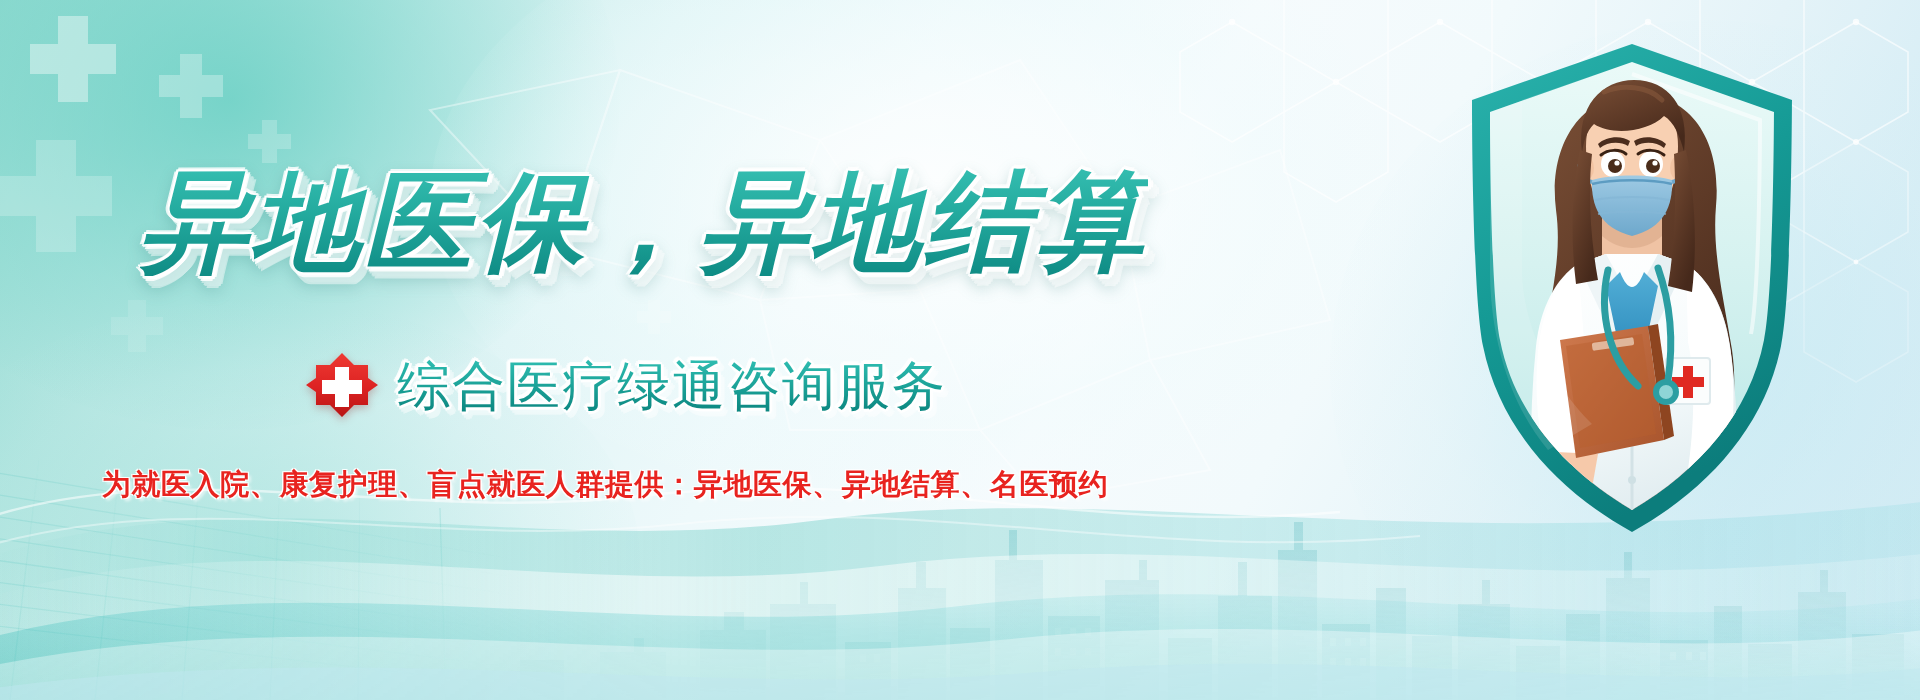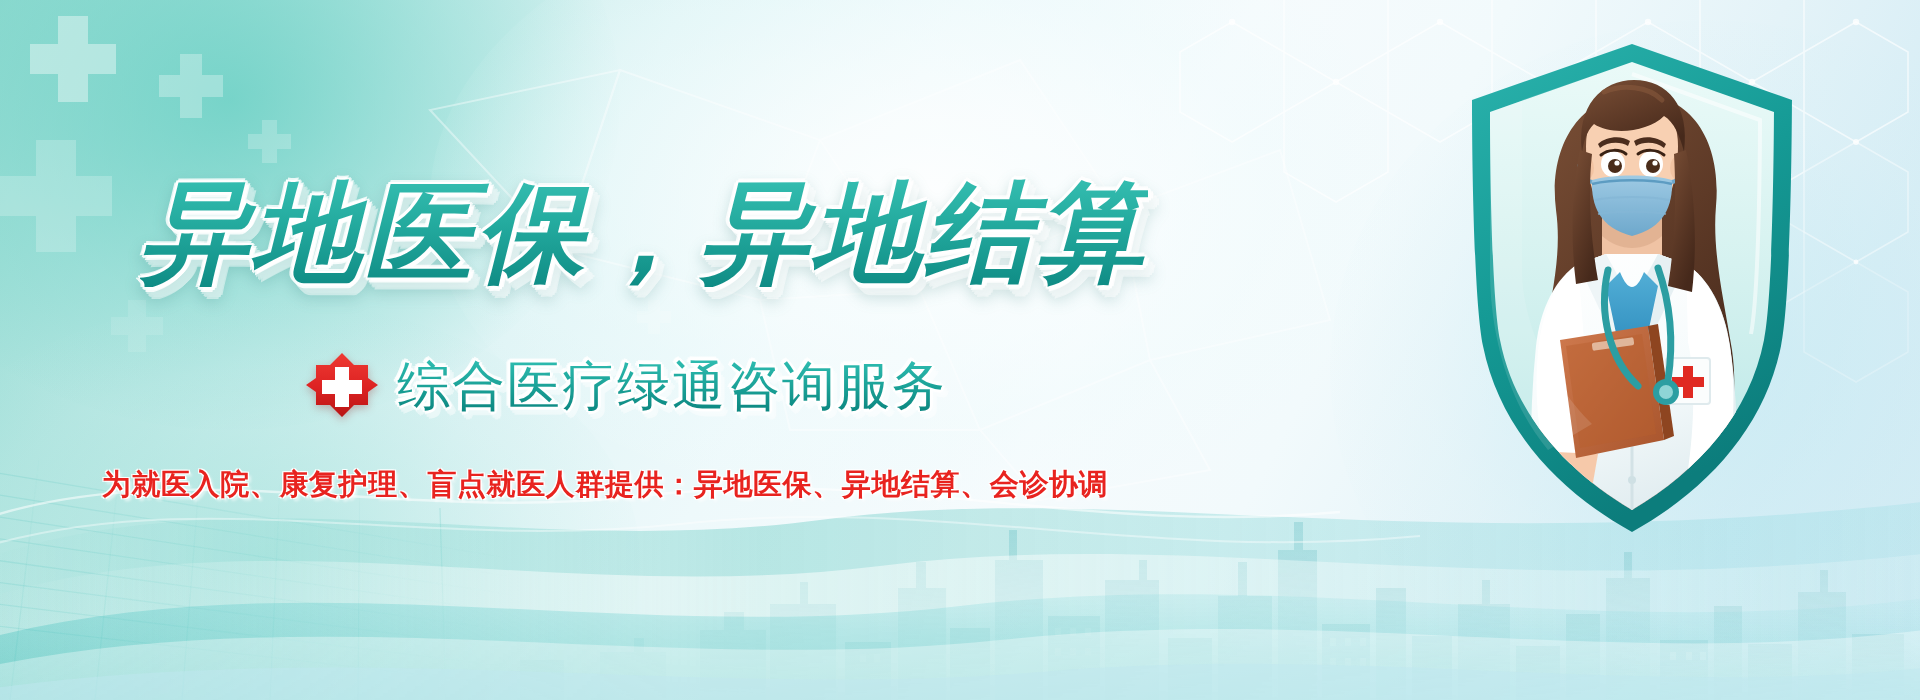--- a/index.html
+++ b/index.html
@@ -52,21 +52,21 @@
   .layer { position: absolute; left: 0; top: 0; width: 1920px; height: 700px; pointer-events: none; }
 
   
   .content {
     position: absolute; left: 0; top: 0;
     width: 1250px; height: 700px;
   }
 
   .headline {
     position: absolute;
-    left: 140px; top: 179px;
+    left: 140px; top: 168px;
     font-size: 108px;
     font-weight: 700;
     font-style: italic;
     letter-spacing: 4px;
     line-height: 1;
     white-space: nowrap;
     background: linear-gradient(180deg, #34bdb0 0%, #24ab9f 40%, #0f8c85 100%);
     -webkit-background-clip: text;
     background-clip: text;
     color: transparent;
@@ -322,21 +322,21 @@
             </linearGradient>
           </defs>
           <path d="M37 1 L49 13 L63 13 L63 26 L73 33 L63 40 L63 53 L49 53 L37 65 L25 53 L11 53 L11 40 L1 33 L11 26 L11 13 L25 13 Z" fill="url(#gCross)"></path>
           <path d="M30 15 h14 v13 h13 v14 h-13 v13 h-14 v-13 h-13 v-14 h13 z" fill="#ffffff"></path>
         </svg>
       </div>
       <div class="subtitle">综合医疗绿通咨询服务</div>
     </div>
 
     <div class="desc">
-      <div class="desc-line">为就医入院、康复护理、盲点就医人群提供：异地医保、异地结算、会诊协调</div>
+      <div class="desc-line">为就医入院、康复护理、盲点就医人群提供：异地医保、异地结算、名医预约</div>
     </div>
   </div>
 
   <div class="doctor-badge">
     <svg viewBox="0 0 360 500" width="360" height="500">
       <defs>
         <linearGradient id="gShieldOuter" x1="0" y1="0" x2="0.4" y2="1">
           <stop offset="0%" stop-color="#2bb3ad"></stop>
           <stop offset="50%" stop-color="#159a95"></stop>
           <stop offset="100%" stop-color="#0c7d7c"></stop>

